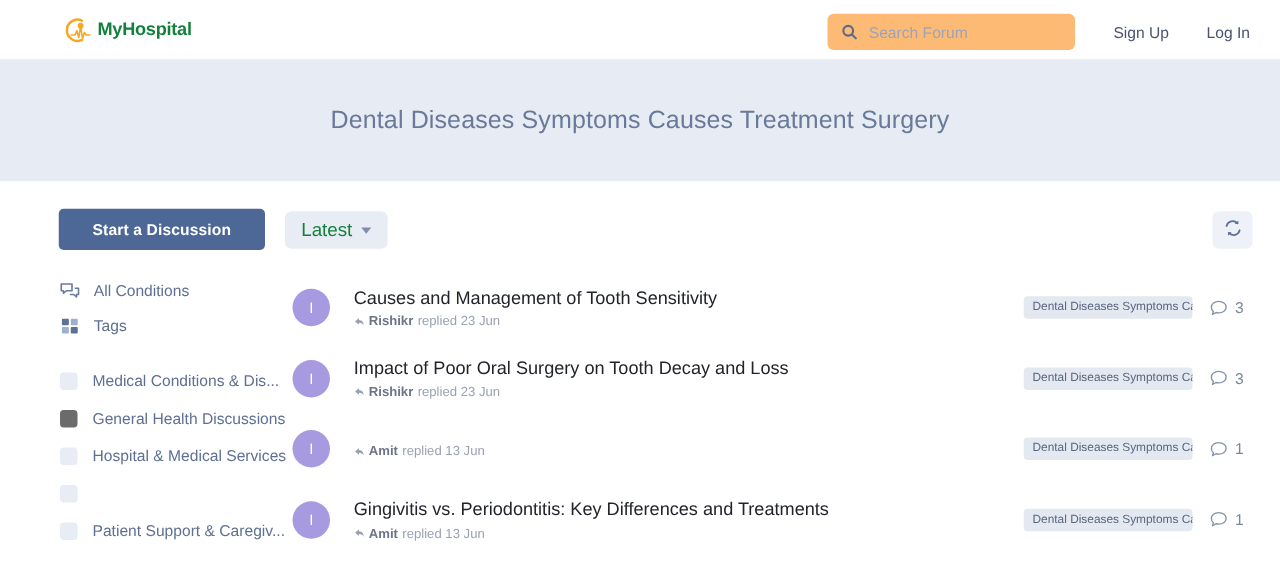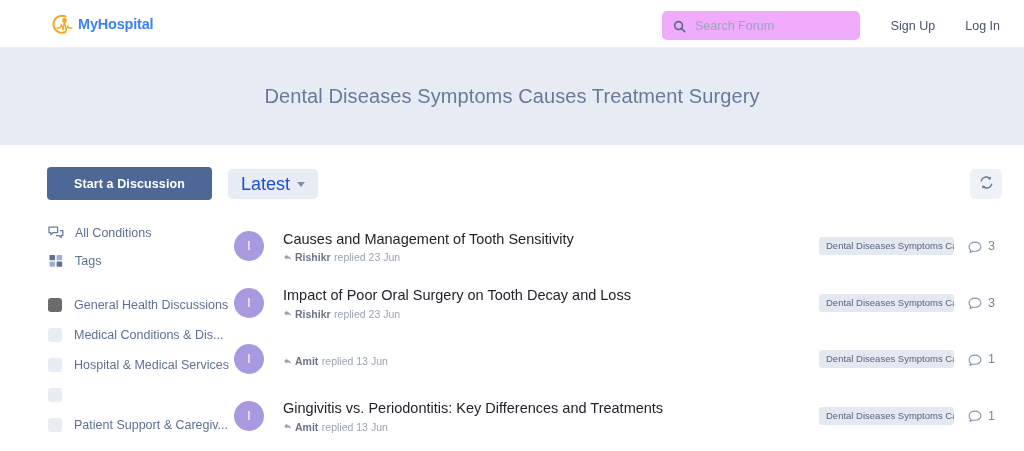--- a/index.html
+++ b/index.html
@@ -26,33 +26,33 @@
     left: 50px;
     top: 11px;
     display: flex;
     align-items: center;
     height: 26px;
   }
   .logo-mark { width: 30px; height: 24px; display: block; }
   .logo-text {
     font-size: 14.5px;
     font-weight: 700;
-    color: #3b82f6;
+    color: #15803d;
     letter-spacing: -0.2px;
     margin-left: -2px;
     line-height: 1;
   }
 
   .search-box {
     position: absolute;
     left: 662px;
     top: 11px;
     width: 198px;
     height: 29px;
-    background: #f0abfc;
+    background: #fdba74;
     border-radius: 5px;
     display: flex;
     align-items: center;
     padding-left: 11px;
   }
   .search-icon { width: 13px; height: 13px; flex: 0 0 auto; display:block; }
   .search-input {
     border: none;
     outline: none;
     background: transparent;
@@ -179,21 +179,21 @@
     border: none;
     border-radius: 5px;
     height: 30px;
     padding: 0 13px;
     display: flex;
     align-items: center;
     gap: 7px;
     cursor: pointer;
     font-family: inherit;
   }
-  .sort-label { font-size: 18px; color: #1d4ed8; }
+  .sort-label { font-size: 15px; color: #15803d; }
   .caret { width: 0; height: 0; border-left: 4.5px solid transparent; border-right: 4.5px solid transparent; border-top: 5px solid #7d8dab; }
 
   .refresh-btn {
     width: 32px; height: 30px;
     background: #eef1f7;
     border: none;
     border-radius: 5px;
     display: flex; align-items: center; justify-content: center;
     cursor: pointer;
   }
@@ -324,27 +324,27 @@
             <rect x="7.6" y="7.6" width="5.6" height="5.2" rx="0.8" fill="#5d7096"></rect>
           </svg>
         </span>
         <span class="nav-label">Tags</span>
       </div>
     </div>
 
     <div class="cat-group">
 
       <div class="cat-item">
+        <span class="swatch" style="background:#e8ecf4"></span>
+        <span class="cat-label">Medical Conditions &amp; Dis...</span>
+      </div>
+
+      <div class="cat-item">
         <span class="swatch" style="background:#6b6b6b"></span>
         <span class="cat-label">General Health Discussions</span>
-      </div>
-
-      <div class="cat-item">
-        <span class="swatch" style="background:#e8ecf4"></span>
-        <span class="cat-label">Medical Conditions &amp; Dis...</span>
       </div>
 
       <div class="cat-item">
         <span class="swatch" style="background:#e8ecf4"></span>
         <span class="cat-label">Hospital &amp; Medical Services</span>
       </div>
 
       <div class="cat-item">
         <span class="swatch" style="background:#e8ecf4"></span>
       </div>

